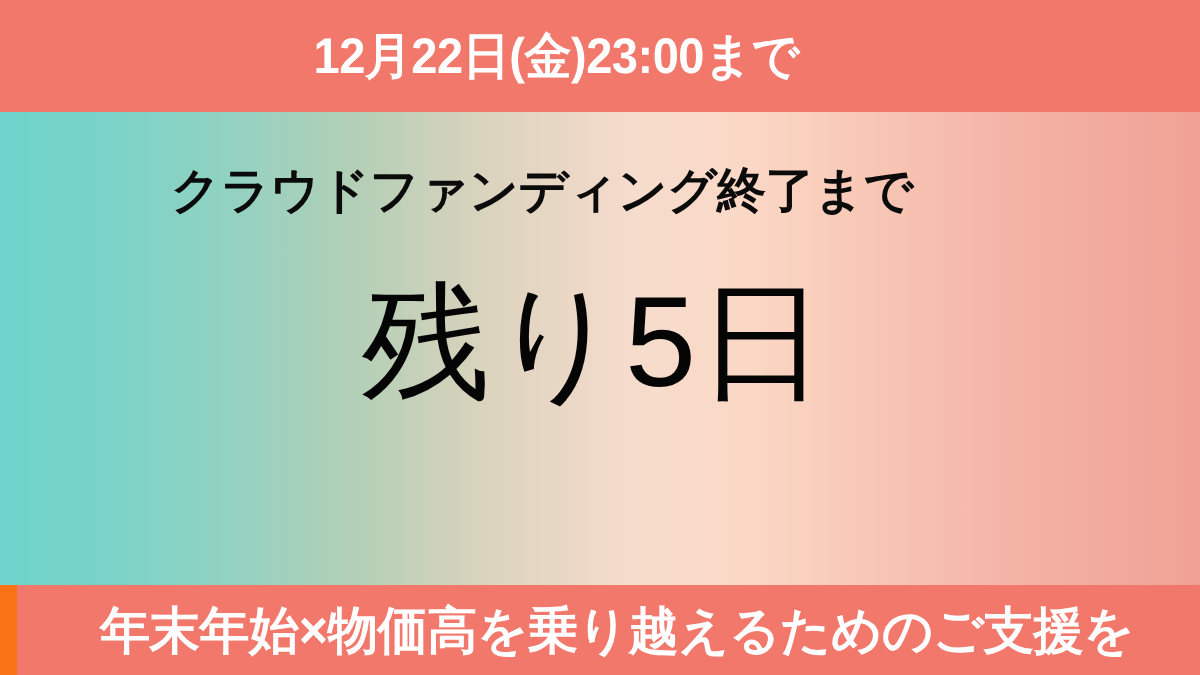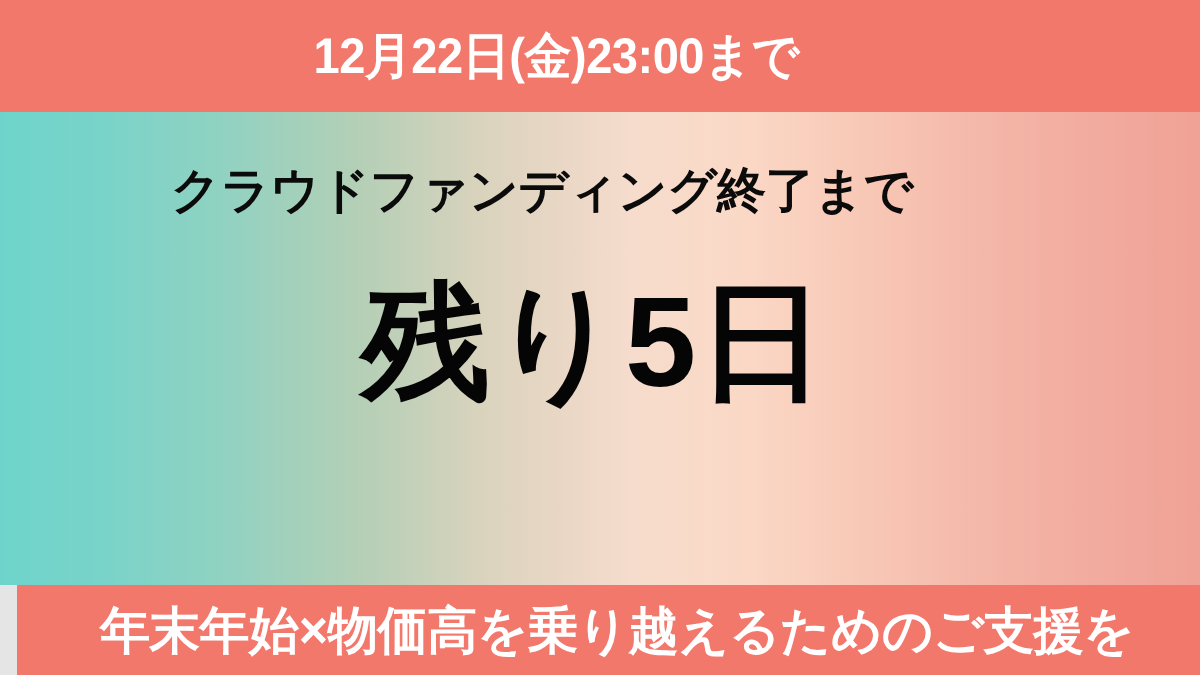--- a/index.html
+++ b/index.html
@@ -10,21 +10,21 @@
   }
   body {
     font-family: "Liberation Sans", "DejaVu Sans", sans-serif;
   }
 
   #poster {
     position: relative;
     width: 1200px;
     height: 675px;
     overflow: hidden;
-    background: #e5e5e5;
+    background: #f97316;
     user-select: none;
   }
 
   
   .top-banner {
     position: absolute;
     left: 0;
     top: 0;
     width: 1200px;
     height: 112px;
@@ -92,21 +92,21 @@
   }
 
   .bignumber {
     position: absolute;
     left: 0;
     top: 166px;
     width: 1200px;
     text-align: center;
     color: #050505;
     font-size: 128px;
-    font-weight: 700;
+    font-weight: 400;
     line-height: 1;
     letter-spacing: 2px;
     white-space: nowrap;
     padding-right: 10px;
     box-sizing: border-box;
   }
 
   
   .bottom-banner {
     position: absolute;

